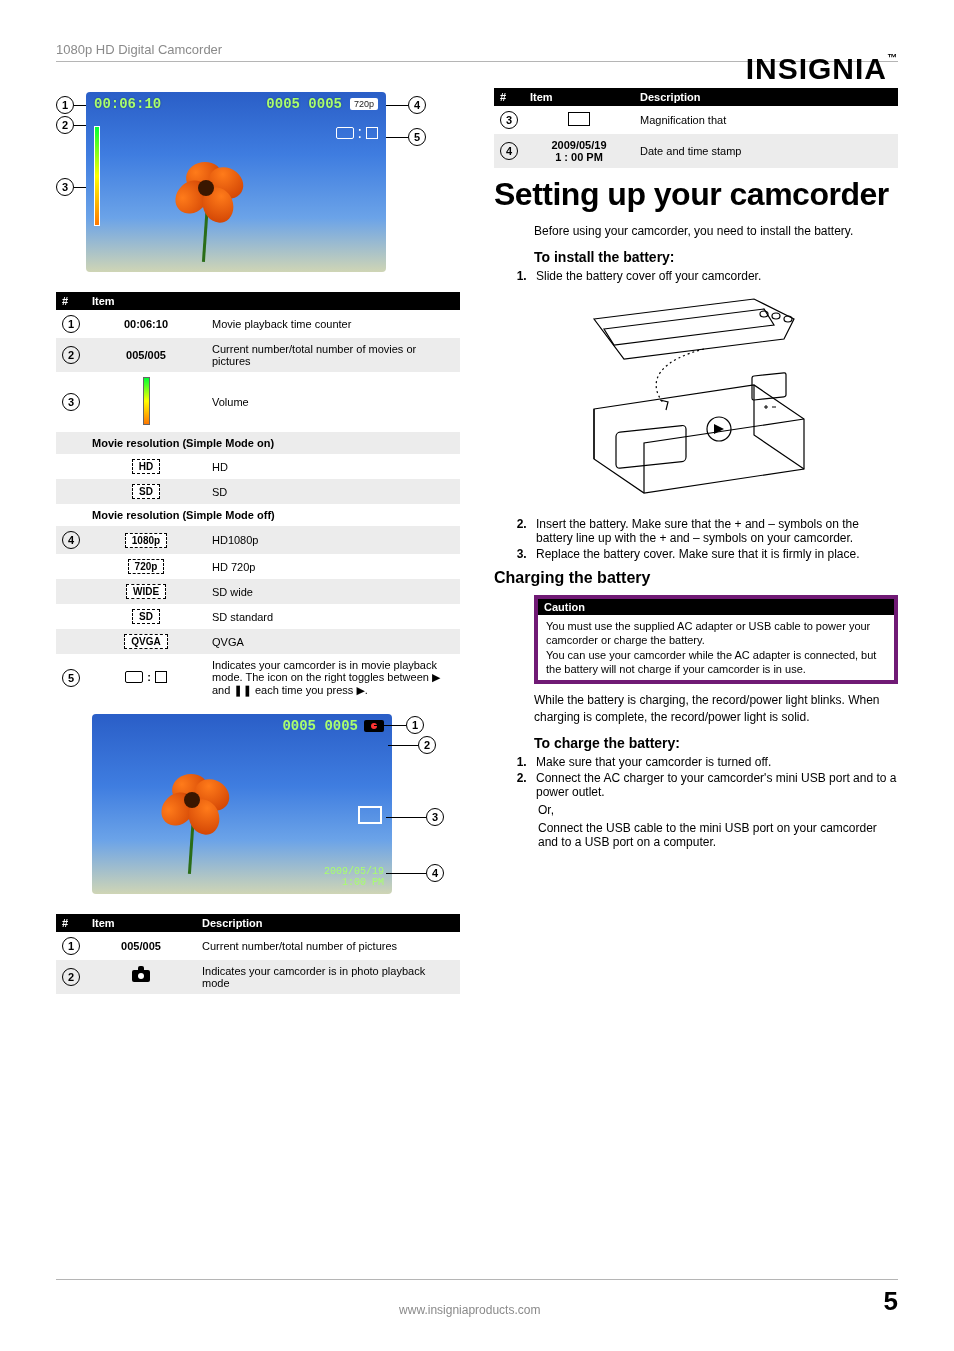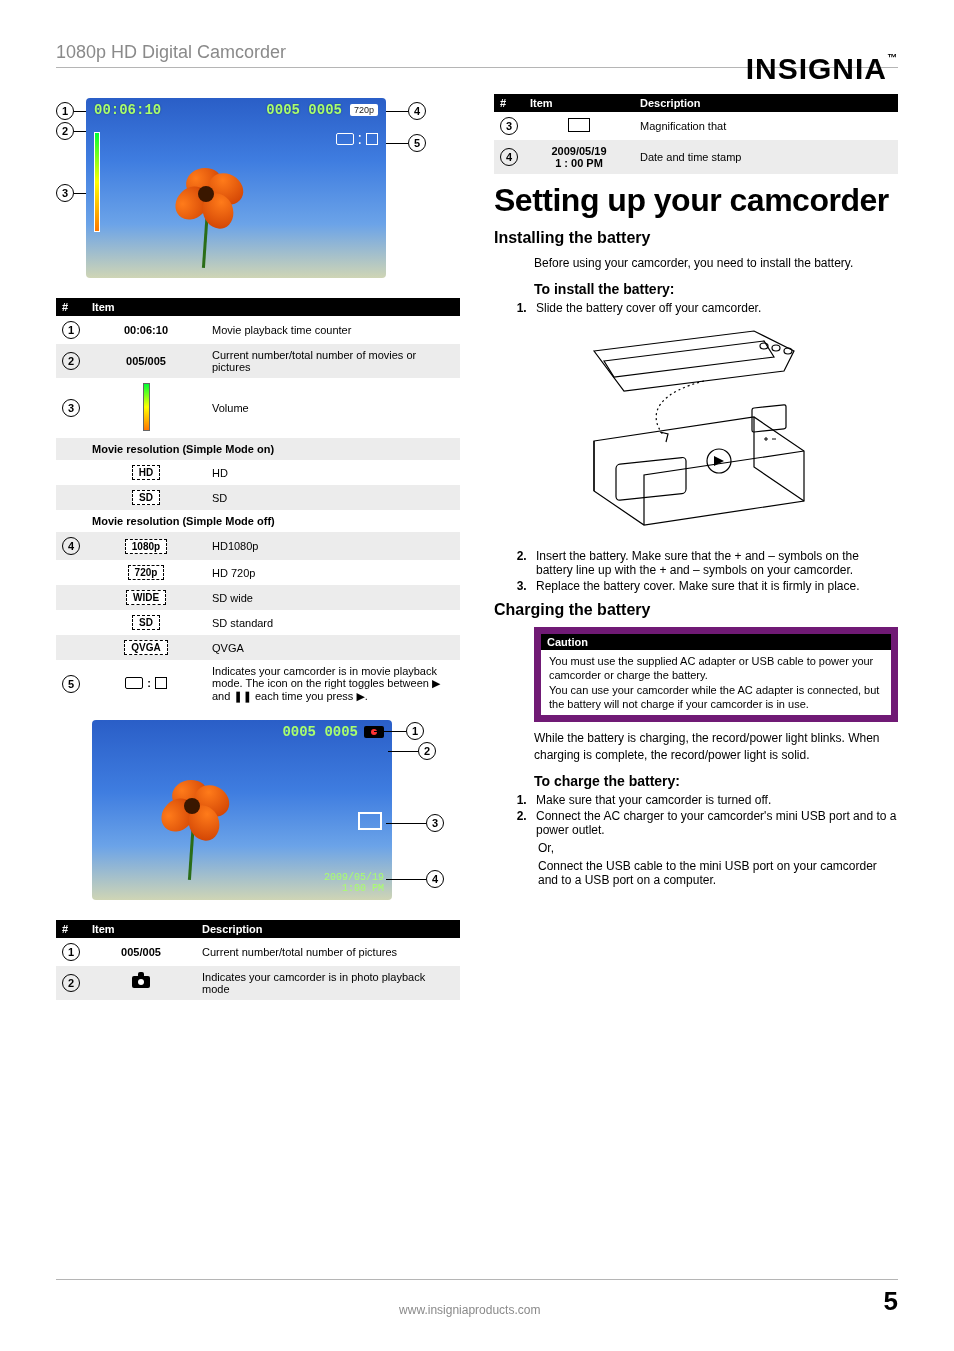--- a/index.html
+++ b/index.html
@@ -8,21 +8,21 @@
     background: #fff;
     width: 954px;
     height: 1351px;
     position: relative;
     color: #000;
   }
   .page-pad {
     padding: 42px 56px 40px 56px;
   }
   .run-head {
-    font-size: 18px;
+    font-size: 13px;
     color: #8a8a8a;
     margin-bottom: 4px;
   }
   .hr-top {
     border: none;
     border-top: 1px solid #b5b5b5;
     margin-bottom: 26px;
   }
   
   .brand {
@@ -121,21 +121,21 @@
   .lcd2 .top { position:absolute; top:4px; right:8px; display:flex; gap:6px; align-items:center;}
   .lcd2 .top .cnt { color:#a9fe6e; font-family:"Courier New",monospace; font-weight:700; font-size:14px;}
   .lcd2 .top .cam-sm { width:20px; height:12px; background:#000; border-radius:2px; position:relative;}
   .lcd2 .top .cam-sm .d{ position:absolute; top:3px; left:7px; width:6px;height:6px;border-radius:50%;background:#f33;}
   .lcd2 .mag { position:absolute; right:10px; top:92px; width:24px; height:18px; border:2px solid #fff;}
   .lcd2 .stamp { position:absolute; right:8px; bottom:6px; color:#a9fe6e; font-size:10px; font-family:"Courier New",monospace; text-align:right; line-height:1.1;}
   .lcd2 .flower { left:40px; top:50px; }
 
   
   .caution {
-    border:7px solid #701a75; margin: 6px 0 8px 40px;
+    border:4px solid #701a75; margin: 6px 0 8px 40px;
   }
   .caution .hd { background:#000; color:#fff; font-weight:700; font-size:11px; padding:2px 6px;}
   .caution .bd { padding:4px 8px; font-size:11px; line-height:1.3;}
 
   
   .ol { margin: 2px 0 0 36px; }
   .ol li { font-size:12px; margin-bottom:2px; padding-left:6px;}
   .ol li::marker { font-weight:700; }
   .cont { margin-left:44px; font-size:12px; margin-top:4px; margin-bottom:4px;}
 
@@ -360,21 +360,20 @@
             <td class="icol">
               <span>2009/05/19</span><br><span>1 : 00 PM</span>
             </td>
             <td>Date and time stamp</td>
           </tr>
         </tbody>
       </table>
 
       <div class="h1">Setting up your camcorder</div>
 
-      <div class="h2">Installing the battery</div>
       <p class="body-sm indent">Before using your camcorder, you need to install the battery.</p>
       <div class="spacer-sm"></div>
       <p class="h3 indent">To install the battery:</p>
       <ol class="ol indent-list">
         <li>Slide the battery cover off your camcorder.</li>
       </ol>
 
       <div class="diagram">
         <svg viewBox="0 0 300 220">
           <g fill="none" stroke="#000" stroke-width="1.2">

